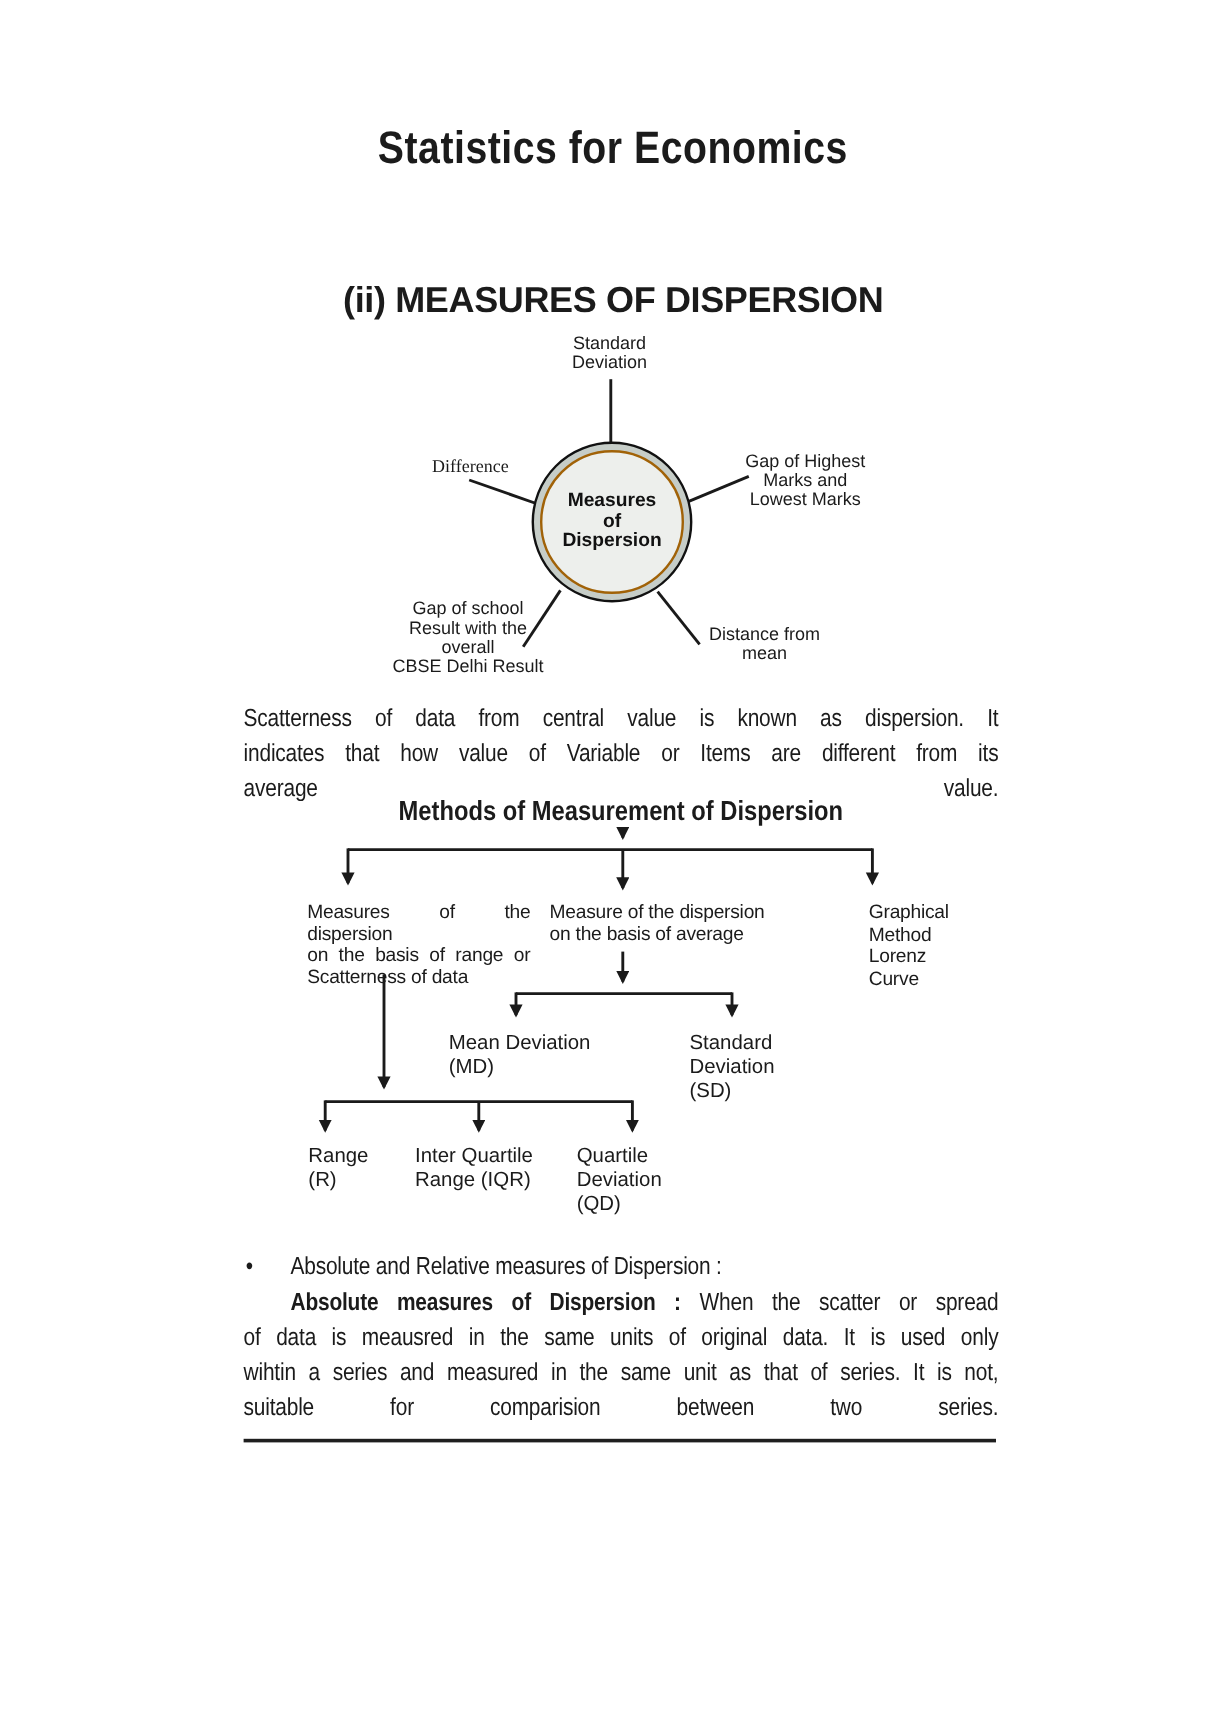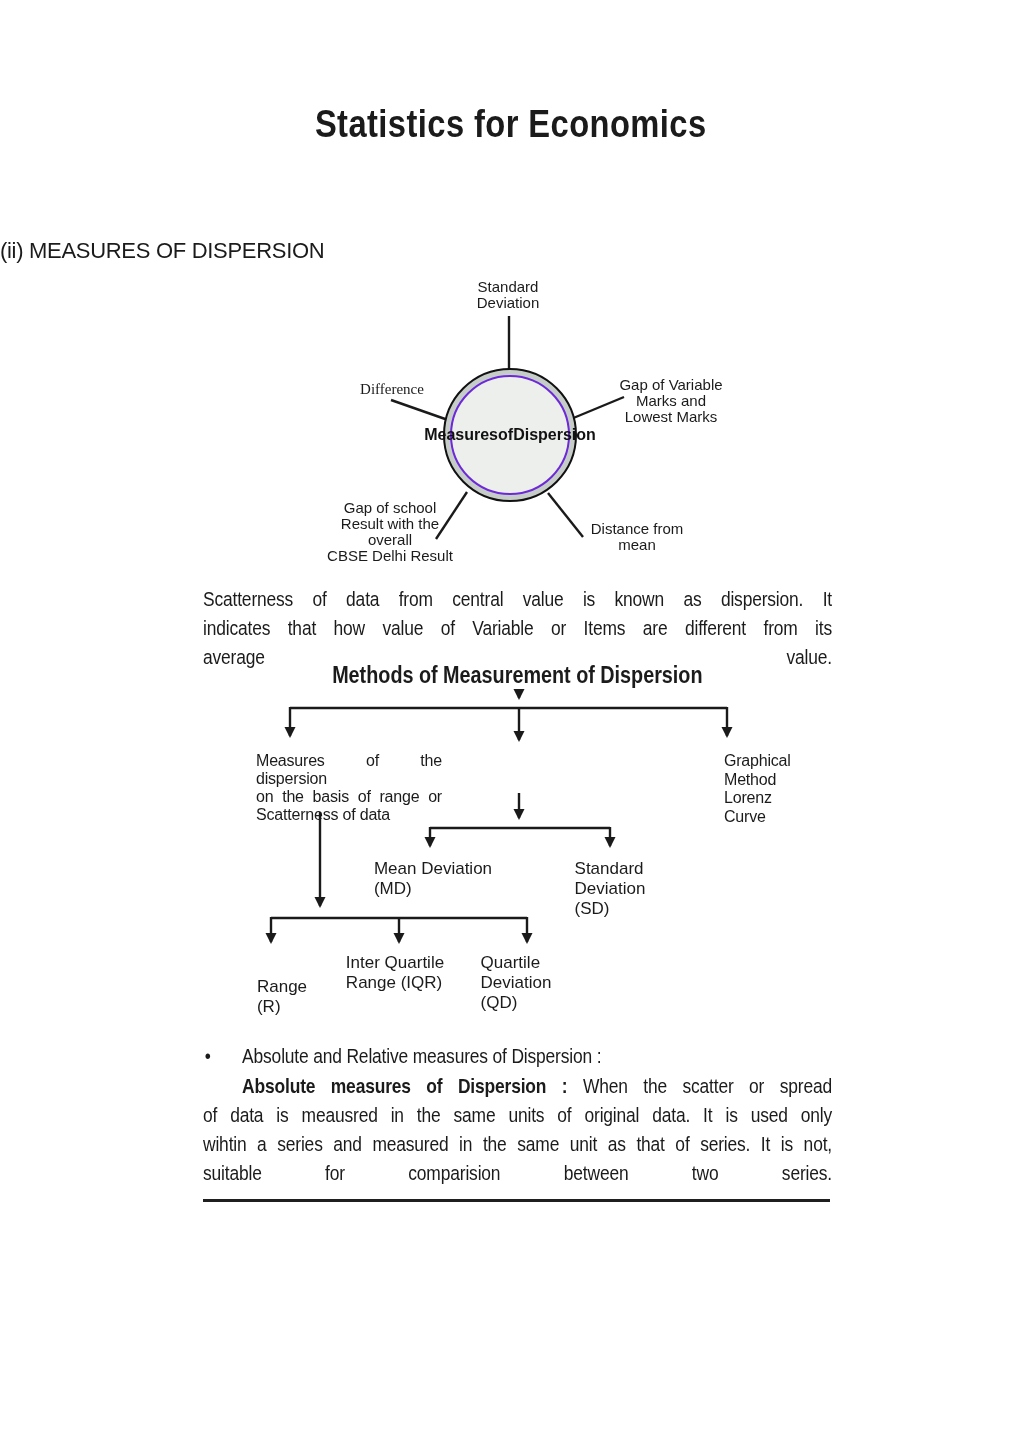--- a/index.html
+++ b/index.html
@@ -6,29 +6,29 @@
   #page{position:relative;width:1022px;height:1433px;background:#ffffff;overflow:hidden;
         font-family:"Liberation Sans","DejaVu Sans",sans-serif;color:#1b1b1b;}
   .abs{position:absolute;}
   .ctr{text-align:center;}
   .cond{transform:scaleX(0.85);transform-origin:0 0;}
   .condc{display:inline-block;transform:scaleX(0.86);transform-origin:50% 0;}
   
   #main-title{left:0;top:104px;width:1022px;text-align:center;font-size:38px;line-height:40px;
               font-weight:700;letter-spacing:0.5px;}
   
-  #section-heading{left:0;top:234px;width:1022px;text-align:left;font-size:22px;line-height:34px;
-                   font-weight:400;letter-spacing:-0.3px;}
+  #section-heading{left:0;top:234px;width:1022px;text-align:center;font-size:30px;line-height:34px;
+                   font-weight:700;letter-spacing:-0.3px;}
   
   .spider-label{font-size:15px;line-height:16px;text-align:center;white-space:nowrap;}
   #circle-outer{left:443px;top:368px;width:134px;height:134px;box-sizing:border-box;
                 border:2.5px solid #111;border-radius:50%;background:#c6cdc8;}
   #circle-inner{position:absolute;left:5px;top:5px;right:5px;bottom:5px;box-sizing:border-box;
-                border:2px solid #6d28d9;border-radius:50%;background:#edefec;
-                display:flex;flex-direction:row;justify-content:center;align-items:center;
+                border:2px solid #a16207;border-radius:50%;background:#edefec;
+                display:flex;flex-direction:column;justify-content:center;align-items:center;
                 font-weight:700;font-size:16px;line-height:16.5px;color:#111;}
   
   #flow-heading{left:0;top:663px;width:1034px;text-align:center;font-size:23px;line-height:25px;font-weight:700;}
   .node{font-size:16px;line-height:18px;letter-spacing:-0.2px;}
   .jl{text-align:justify;text-align-last:justify;}
   .leaf{font-size:17px;line-height:20px;text-align:left;white-space:nowrap;}
   
   .bodyblock{font-size:20.5px;line-height:29px;letter-spacing:-0.2px;width:740px;}
   .jline{text-align:justify;text-align-last:justify;white-space:nowrap;}
   .jlast{text-align:left;}
@@ -94,21 +94,21 @@
   <div class="abs spider-label" style="left:508px;top:279px;transform:translateX(-50%);">
     <div>Standard</div>
     <div>Deviation</div>
   </div>
 
   <div class="abs spider-label" style="left:392px;top:381px;transform:translateX(-50%);font-family:Liberation Serif, serif;">
     <div>Difference</div>
   </div>
 
   <div class="abs spider-label" style="left:671px;top:377px;transform:translateX(-50%);">
-    <div>Gap of Variable</div>
+    <div>Gap of Highest</div>
     <div>Marks and</div>
     <div>Lowest Marks</div>
   </div>
 
   <div class="abs spider-label" style="left:390px;top:500px;transform:translateX(-50%);">
     <div>Gap of school</div>
     <div>Result with the</div>
     <div>overall</div>
     <div>CBSE Delhi Result</div>
   </div>
@@ -127,20 +127,24 @@
   <div class="abs" id="flow-heading">
     <span class="condc">Methods of Measurement of Dispersion</span>
   </div>
 
   <div class="abs node" style="left:256px;top:752px;width:186px;">
     <div class="jl">Measures of the dispersion</div>
     <div class="jl">on the basis of range or</div>
     <div>Scatterness of  data</div>
   </div>
 
+  <div class="abs node" style="left:458px;top:752px;width:200px;">
+    <div>Measure of the dispersion</div>
+    <div>on the basis of average</div>
+  </div>
 
   <div class="abs node ctr" style="left:725px;top:752px;width:2px;line-height:18.5px;text-align:center;">
     <div style="transform:translateX(-50%);white-space:nowrap;">
       <div>Graphical</div>
       <div>Method</div>
       <div>Lorenz</div>
       <div>Curve</div>
     </div>
   </div>
 
@@ -148,21 +152,21 @@
     <div>Mean Deviation</div>
     <div>(MD)</div>
   </div>
 
   <div class="abs leaf" style="left:610px;top:859px;transform:translateX(-50%);">
     <div>Standard</div>
     <div>Deviation</div>
     <div>(SD)</div>
   </div>
 
-  <div class="abs leaf" style="left:282px;top:953px;transform:translateX(-50%);margin-top:24px;">
+  <div class="abs leaf" style="left:282px;top:953px;transform:translateX(-50%);">
     <div>Range</div>
     <div>(R)</div>
   </div>
 
   <div class="abs leaf" style="left:395px;top:953px;transform:translateX(-50%);">
     <div>Inter Quartile</div>
     <div>Range (IQR)</div>
   </div>
 
   <div class="abs leaf" style="left:516px;top:953px;transform:translateX(-50%);">

